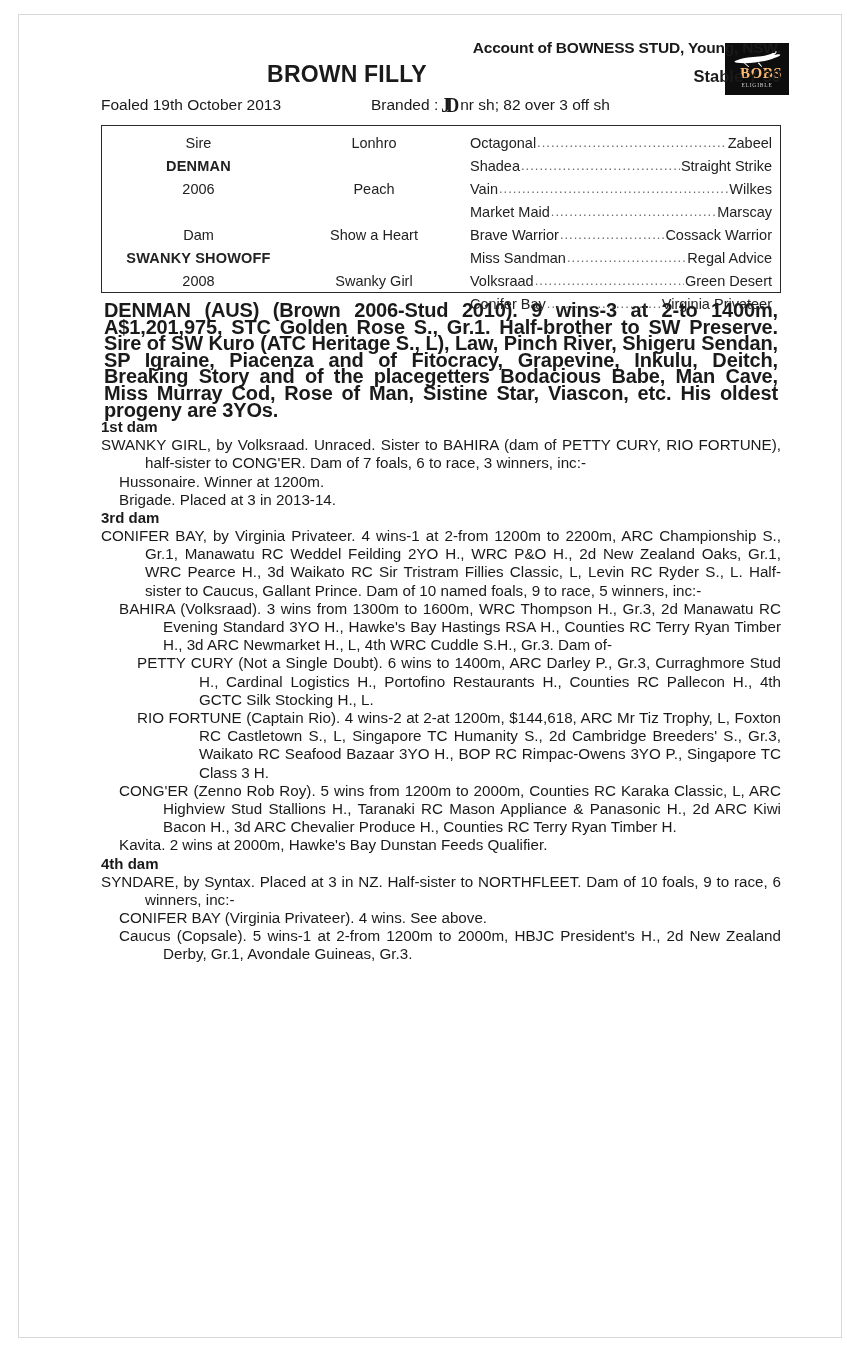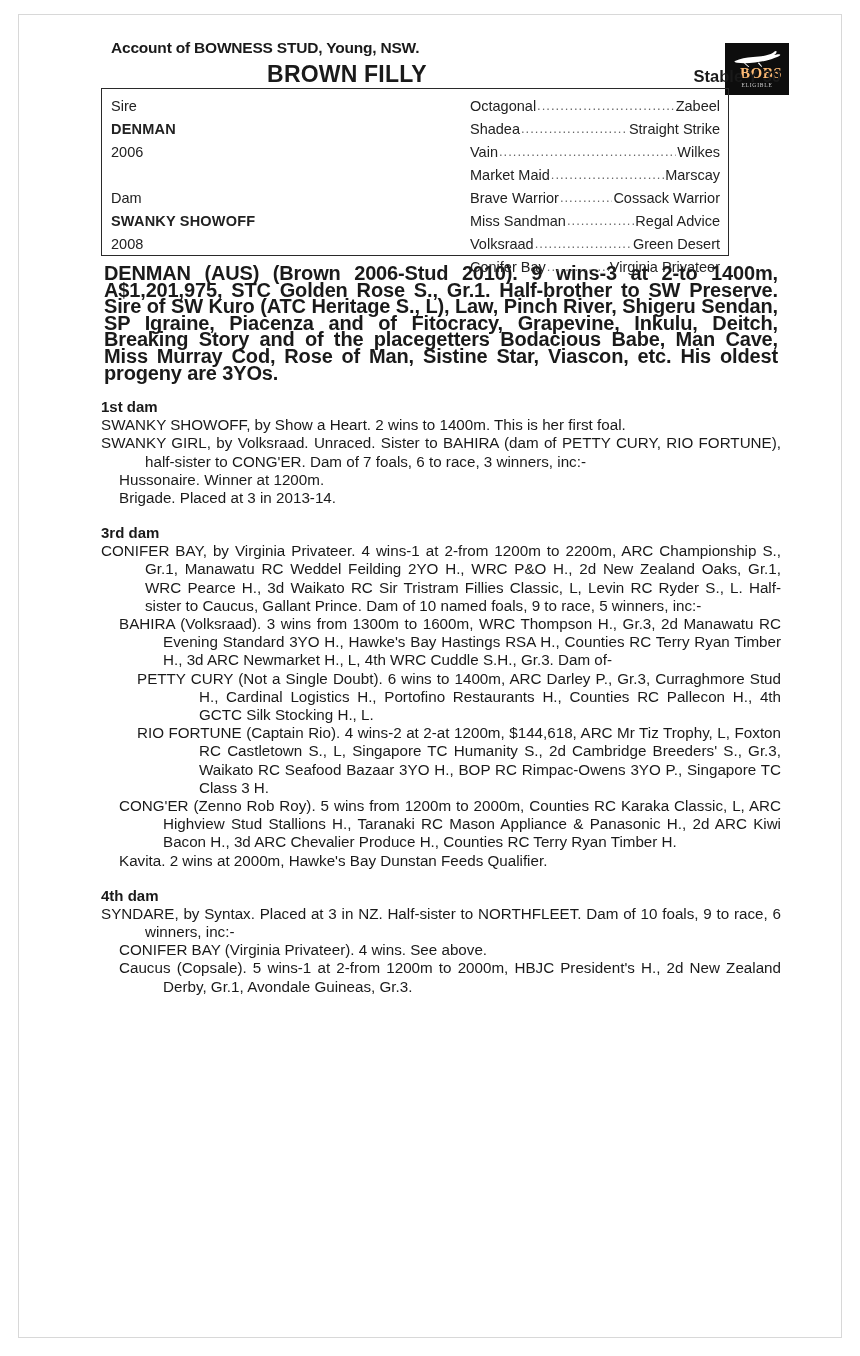--- a/index.html
+++ b/index.html
@@ -67,21 +67,21 @@
     top: 39px;
     text-align: center;
     color: #d0d0d0;
     font-family: "Liberation Serif", serif;
     font-size: 5.5px;
     letter-spacing: 0.8px;
     line-height: 6px;
   }
 
   .account-line {
-    text-align: left;
+    text-align: right;
     font-weight: bold;
     font-size: 15.5px;
     letter-spacing: -0.2px;
     padding-left: 10px;
     margin-bottom: 4px;
   }
 
   .lot-row {
     display: flex;
     align-items: baseline;
@@ -131,25 +131,26 @@
     letter-spacing: -4px;
     transform: scaleY(1.18);
     vertical-align: -1px;
     margin: 0 5px 0 3px;
   }
 
   
   .ped {
     border: 1.5px solid #2a2a2a;
     box-sizing: border-box;
-    width: 628px;
+    width: 680px;
     height: 168px;
     position: relative;
     font-size: 14.5px;
     color: #222;
+    text-align: center;
   }
   .ped .col {
     position: absolute;
     top: 6px;
   }
   .ped .c1 { left: 9px;  width: 175px; }
   .ped .c2 { left: 182px; width: 180px; }
   .ped .c3 { left: 368px; right: 8px; }
   .ped .line {
     height: 23px;
@@ -186,21 +187,20 @@
     text-align: justify;
     letter-spacing: -0.15px;
     margin-top: 9px;
     padding: 0 3px;
   }
 
   
   .dam-head {
     font-weight: bold;
     font-size: 15px;
-    margin-top: 17px;
     margin-bottom: 1px;
   }
   .blk {
     font-size: 15.2px;
     line-height: 18.2px;
     text-align: justify;
     text-justify: inter-word;
   }
   .hang {
     padding-left: 44px;
@@ -233,31 +233,44 @@
 
   <div class="inner">
 
     <div class="account-line">Account of BOWNESS STUD, Young, NSW.</div>
 
     <div class="lot-row">
       <div class="lot-mid">BROWN FILLY</div>
       <div class="lot-right">Stable Y 30</div>
     </div>
 
+    <div class="foal-row">
+      <div class="foaled">Foaled 19th October 2013</div>
+      <div class="branded"><span>Branded :</span><span class="brand-glyph">JD</span><span>nr sh; 82 over 3 off sh</span></div>
+    </div>
 
     <div class="ped">
       <div class="col c1">
         <div class="line">Sire</div>
         <div class="line bold">DENMAN</div>
         <div class="line">2006</div>
         <div class="line">&nbsp;</div>
         <div class="line">Dam</div>
         <div class="line bold">SWANKY SHOWOFF</div>
         <div class="line">2008</div>
       </div>
+      <div class="col c2">
+        <div class="line">Lonhro</div>
+        <div class="line">&nbsp;</div>
+        <div class="line">Peach</div>
+        <div class="line">&nbsp;</div>
+        <div class="line">Show a Heart</div>
+        <div class="line">&nbsp;</div>
+        <div class="line">Swanky Girl</div>
+      </div>
       <div class="col c3" id="ped-col3">
           <div class="lead">
             <span class="a">Octagonal</span>
             <span class="dots">................................................................................</span>
             <span class="b">Zabeel</span>
           </div>
           <div class="lead">
             <span class="a">Shadea</span>
             <span class="dots">................................................................................</span>
             <span class="b">Straight Strike</span>
@@ -292,21 +305,20 @@
             <span class="dots">................................................................................</span>
             <span class="b">Virginia Privateer</span>
           </div>
         </div>
     </div>
 
     <div class="sire-para">DENMAN (AUS) (Brown 2006-Stud 2010). 9 wins-3 at 2-to 1400m, A$1,201,975, STC Golden Rose S., Gr.1. Half-brother to SW Preserve. Sire of SW Kuro (ATC Heritage S., L), Law, Pinch River, Shigeru Sendan, SP Igraine, Piacenza and of Fitocracy, Grapevine, Inkulu, Deitch, Breaking Story and of the placegetters Bodacious Babe, Man Cave, Miss Murray Cod, Rose of Man, Sistine Star, Viascon, etc. His oldest progeny are 3YOs.</div>
 
     <div id="dams">
         <div class="dam-head">1st dam</div>
-        <div class="blk hang"><span>SWANKY SHOWOFF, by Show a Heart. </span><b>2 wins</b><span> to 1400m. This is her first foal.</span></div>
         <div class="blk hang"><span>SWANKY GIRL, by Volksraad. Unraced. Sister to </span><b>BAHIRA</b><span> (dam of </span><b>PETTY CURY</b><span>, </span><b>RIO FORTUNE</b><span>), half-sister to </span><b>CONG'ER</b><span>. Dam of 7 foals, 6 to race, </span><b>3 winners</b><span>, inc:-</span></div>
         <div class="blk hang-i1"><span>Hussonaire. </span><b>Winner</b><span> at 1200m.</span></div>
         <div class="blk hang-i1"><span>Brigade. Placed at 3 in 2013-14.</span></div>
         <div class="dam-head">3rd dam</div>
         <div class="blk hang"><b>CONIFER BAY</b><span>, by Virginia Privateer. </span><b>4 wins</b><span>-1 at 2-from 1200m to 2200m, ARC Championship S., </span><b>Gr.1</b><span>, Manawatu RC Weddel Feilding 2YO H., WRC P&amp;O H., 2d New Zealand Oaks, </span><b>Gr.1</b><span>, WRC Pearce H., 3d Waikato RC Sir Tristram Fillies Classic, </span><b>L</b><span>, Levin RC Ryder S., </span><b>L</b><span>. Half-sister to </span><b>Caucus</b><span>, </span><b>Gallant Prince</b><span>. Dam of 10 named foals, 9 to race, </span><b>5 winners</b><span>, inc:-</span></div>
         <div class="blk hang-i1"><b>BAHIRA</b><span> (Volksraad). </span><b>3 wins</b><span> from 1300m to 1600m, WRC Thompson H., </span><b>Gr.3</b><span>, 2d Manawatu RC Evening Standard 3YO H., Hawke's Bay Hastings RSA H., Counties RC Terry Ryan Timber H., 3d ARC Newmarket H., </span><b>L</b><span>, 4th WRC Cuddle S.H., </span><b>Gr.3</b><span>. Dam of-</span></div>
         <div class="blk hang-i2"><b>PETTY CURY</b><span> (Not a Single Doubt). </span><b>6 wins</b><span> to 1400m, ARC Darley P., </span><b>Gr.3</b><span>, Curraghmore Stud H., Cardinal Logistics H., Portofino Restaurants H., Counties RC Pallecon H., 4th GCTC Silk Stocking H., </span><b>L</b><span>.</span></div>
         <div class="blk hang-i2"><b>RIO FORTUNE</b><span> (Captain Rio). </span><b>4 wins</b><span>-2 at 2-at 1200m, $144,618, ARC Mr Tiz Trophy, </span><b>L</b><span>, Foxton RC Castletown S., </span><b>L</b><span>, Singapore TC Humanity S., 2d Cambridge Breeders' S., </span><b>Gr.3</b><span>, Waikato RC Seafood Bazaar 3YO H., BOP RC Rimpac-Owens 3YO P., Singapore TC Class 3 H.</span></div>
         <div class="blk hang-i1"><b>CONG'ER</b><span> (Zenno Rob Roy). </span><b>5 wins</b><span> from 1200m to 2000m, Counties RC Karaka Classic, </span><b>L</b><span>, ARC Highview Stud Stallions H., Taranaki RC Mason Appliance &amp; Panasonic H., 2d ARC Kiwi Bacon H., 3d ARC Chevalier Produce H., Counties RC Terry Ryan Timber H.</span></div>
         <div class="blk hang-i1"><span>Kavita. </span><b>2 wins</b><span> at 2000m, Hawke's Bay Dunstan Feeds Qualifier.</span></div>

